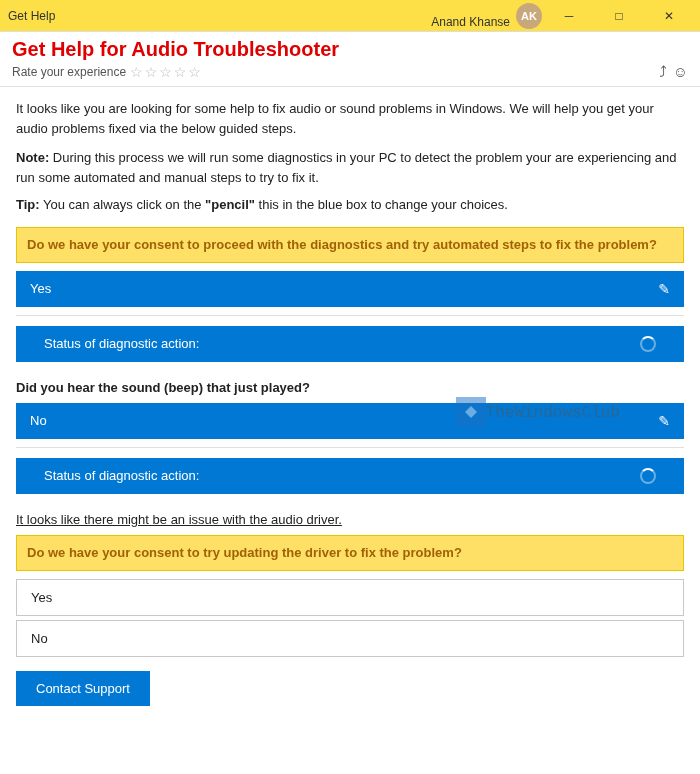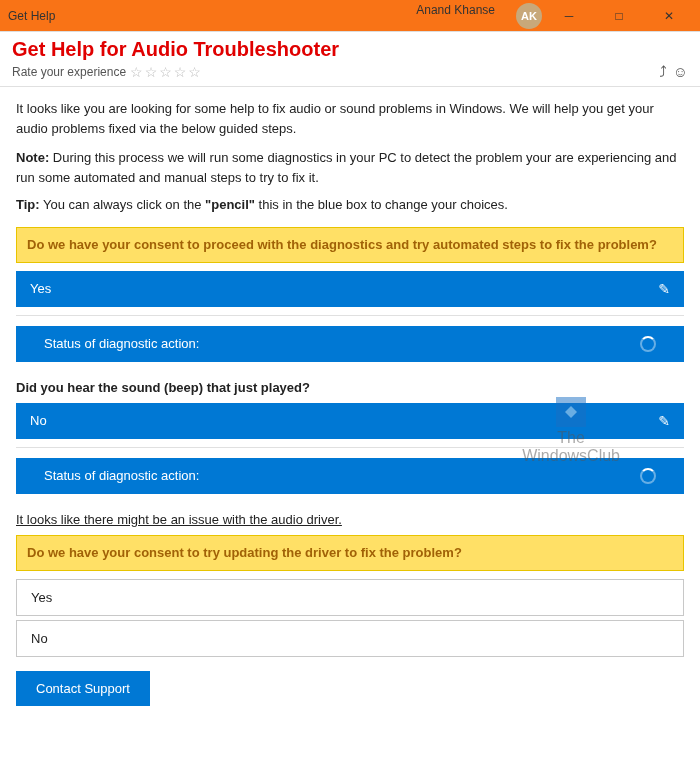--- a/index.html
+++ b/index.html
@@ -12,21 +12,21 @@
       overflow: hidden;
       display: flex;
       flex-direction: column;
     }
 
     
     .title-bar {
       display: flex;
       align-items: center;
       justify-content: space-between;
-      background: #f97316;
+      background: #fde047;
       height: 32px;
       padding: 0 8px;
       border-bottom: 1px solid #ddd;
       flex-shrink: 0;
     }
     .title-bar-left {
       display: flex;
       align-items: center;
       gap: 6px;
     }
@@ -35,22 +35,22 @@
       color: #333;
       cursor: pointer;
     }
     .title-bar-right {
       display: flex;
       align-items: center;
       gap: 4px;
     }
     .title-bar-user {
       display: flex;
-      align-items: flex-start;
-      gap: 21px;
+      align-items: flex-end;
+      gap: 6px;
       font-size: 12px;
       color: #333;
     }
     .avatar {
       width: 26px;
       height: 26px;
       border-radius: 50%;
       background: #c8a87a;
       display: flex;
       align-items: center;
@@ -242,25 +242,26 @@
     .content::-webkit-scrollbar-thumb { background: #c1c1c1; border-radius: 4px; }
 
     
     .watermark {
       position: absolute;
       right: 80px;
       top: 310px;
       opacity: 0.5;
       pointer-events: none;
       display: flex;
-      flex-direction: column;
+      flex-direction: row;
       align-items: center;
       font-size: 16px;
       color: #555;
       font-weight: 500;
+      font-family: Liberation Mono, monospace;
     }
     .watermark-icon {
       width: 30px;
       height: 30px;
       background: #1a6fc4;
       margin-bottom: 2px;
       display: flex;
       align-items: center;
       justify-content: center;
     }

